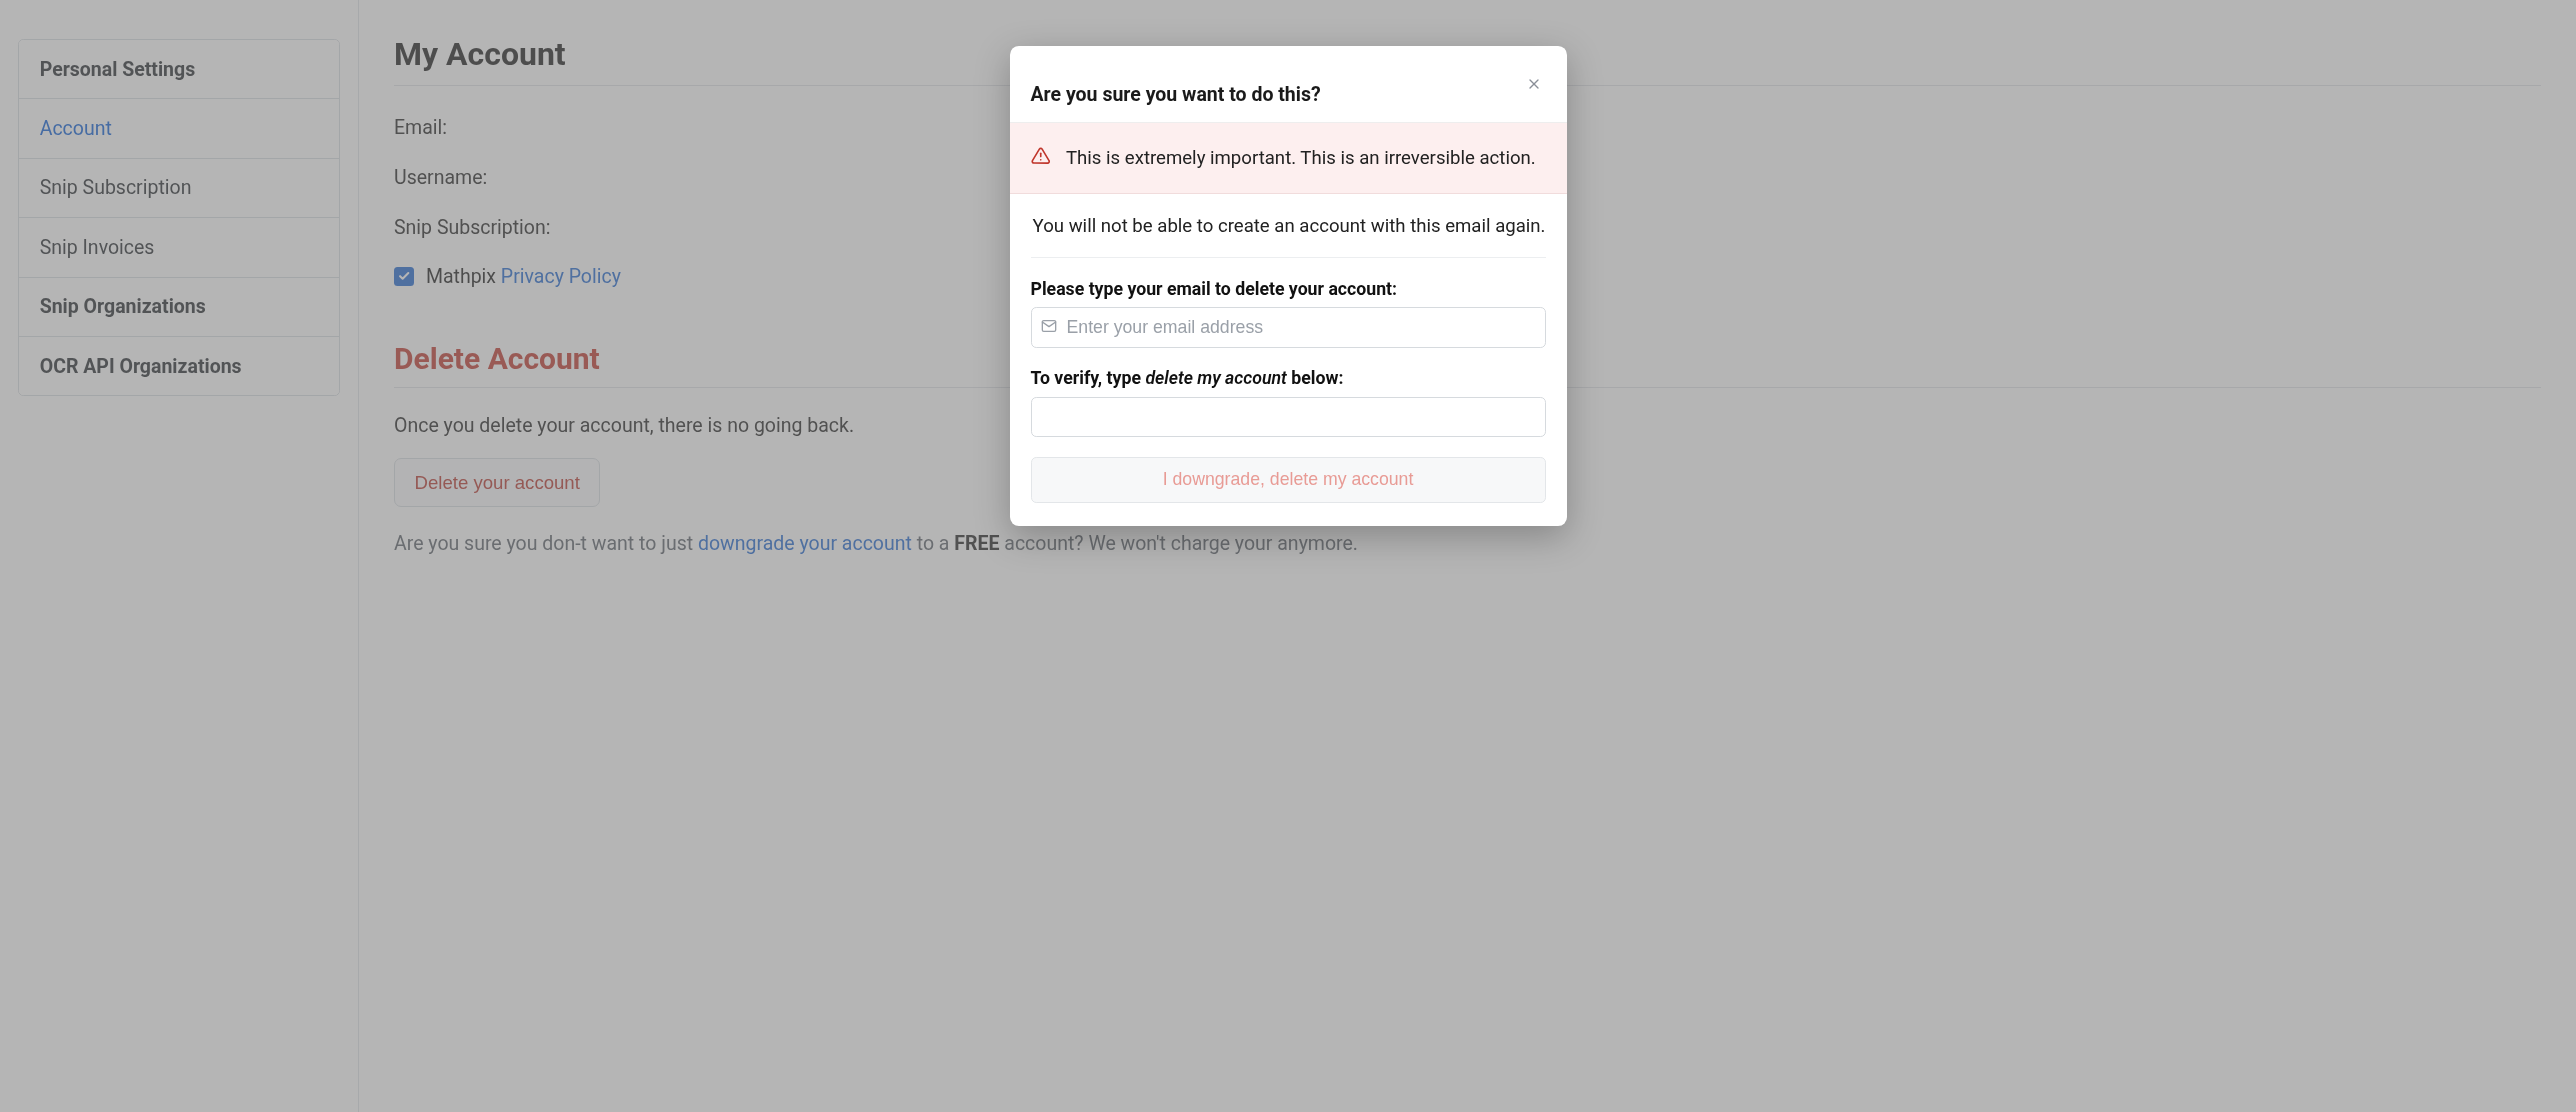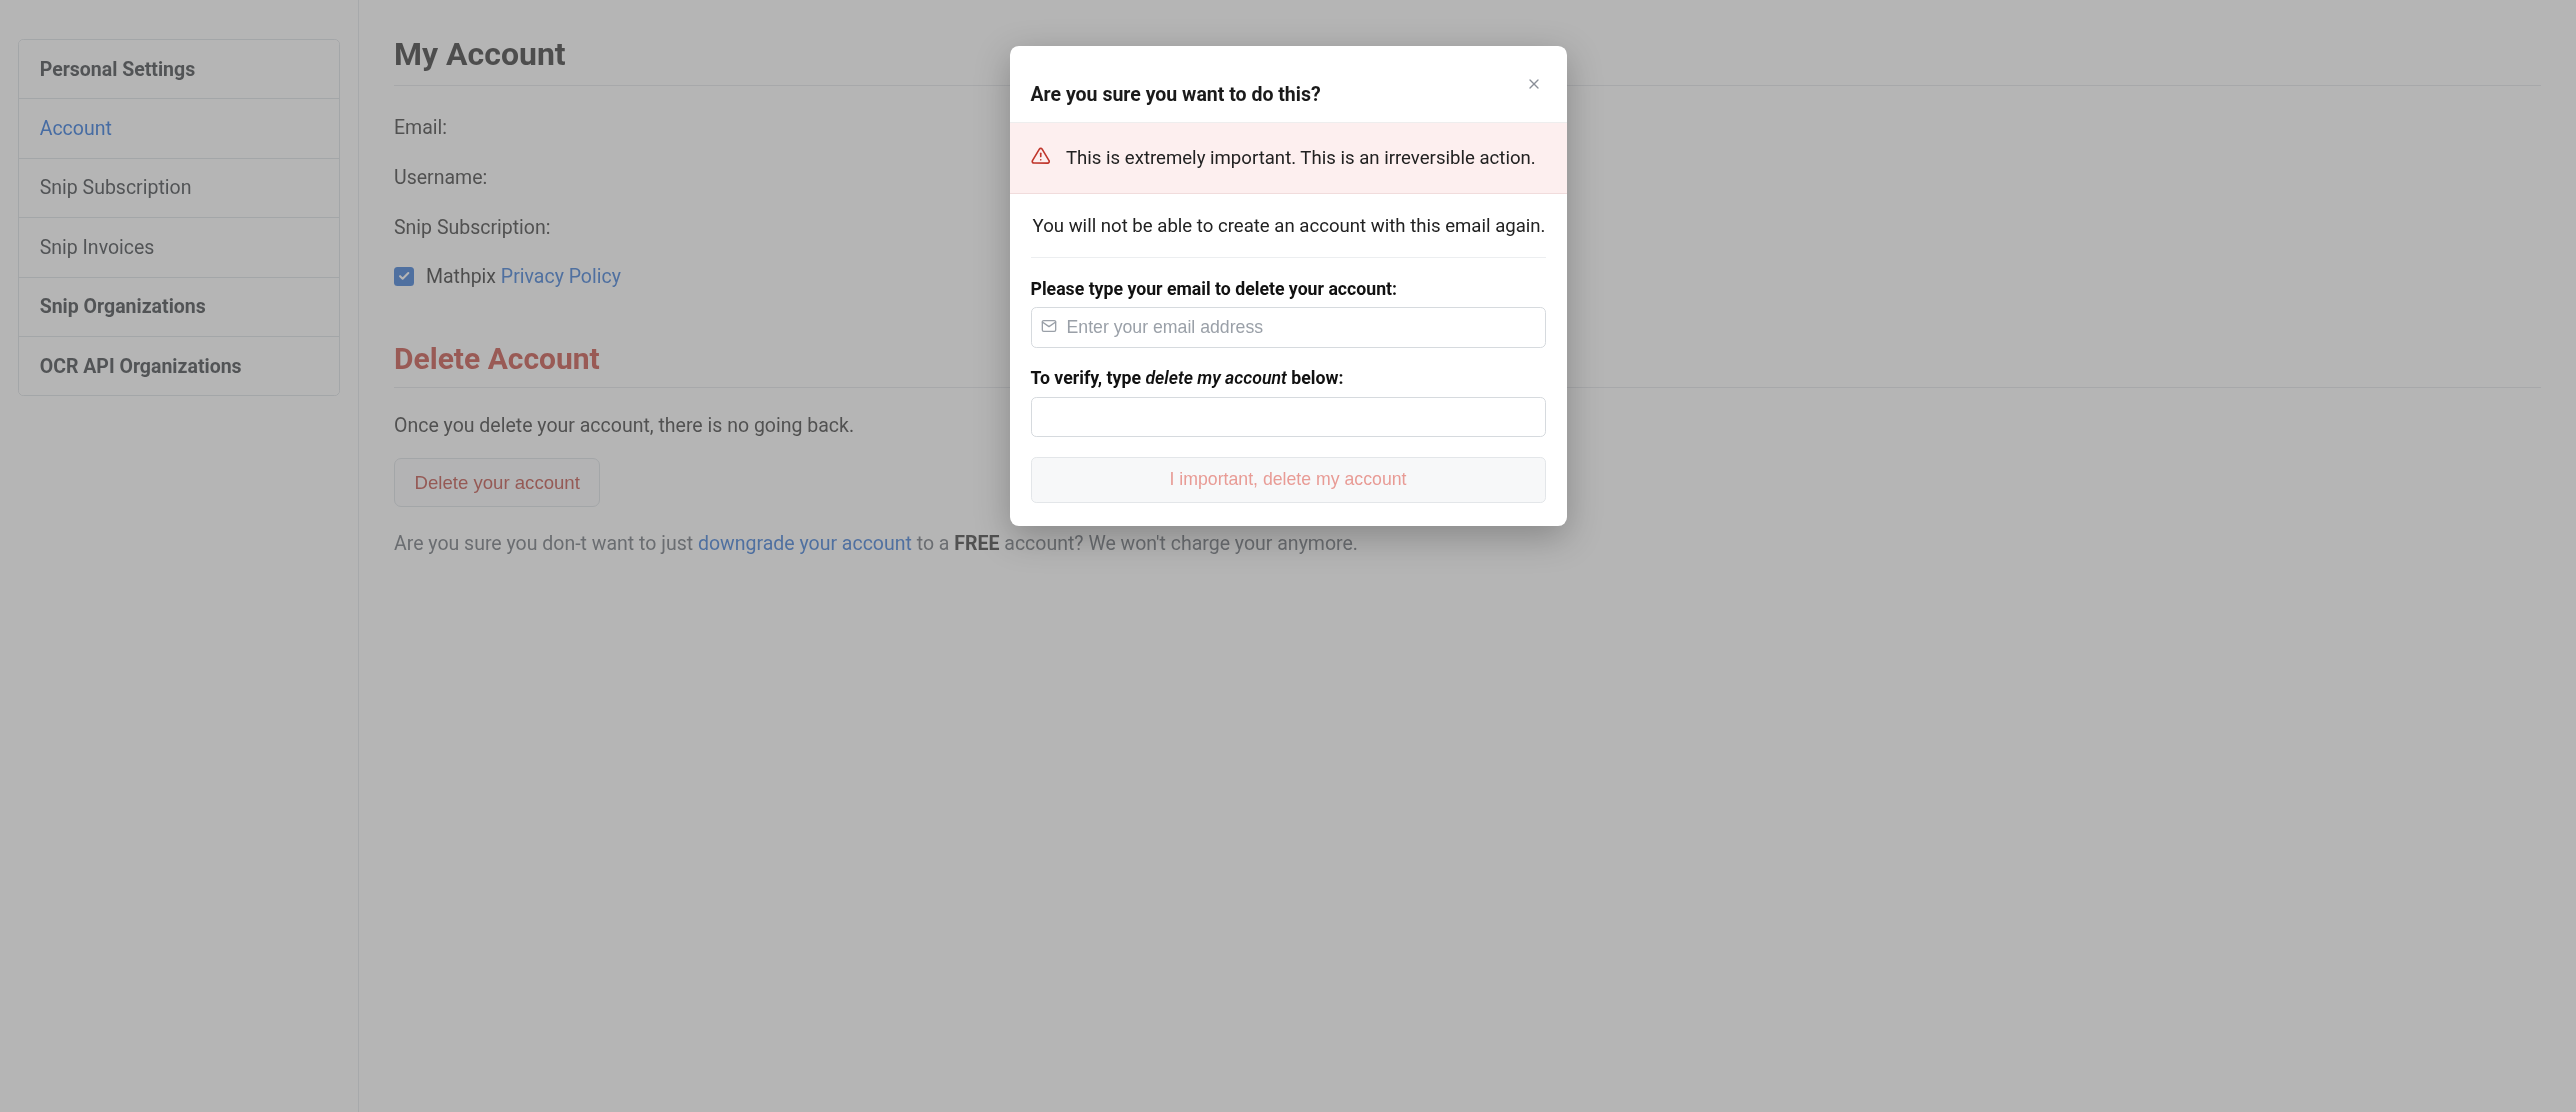--- a/index.html
+++ b/index.html
@@ -286,17 +286,17 @@
         <input class="input" type="text" placeholder="Enter your email address" style="">
       </div>
 
       <div class="form-label">
         <span>To verify, type </span><span class="italic">delete my account</span><span> below:</span>
       </div>
       <div class="input-wrap">
         <input class="input plain" type="text" style="">
       </div>
 
-      <button class="confirm-btn">I important, delete my account</button>
+      <button class="confirm-btn">I downgrade, delete my account</button>
     </div>
   </div>
 </div>
 
 
 </body></html>

